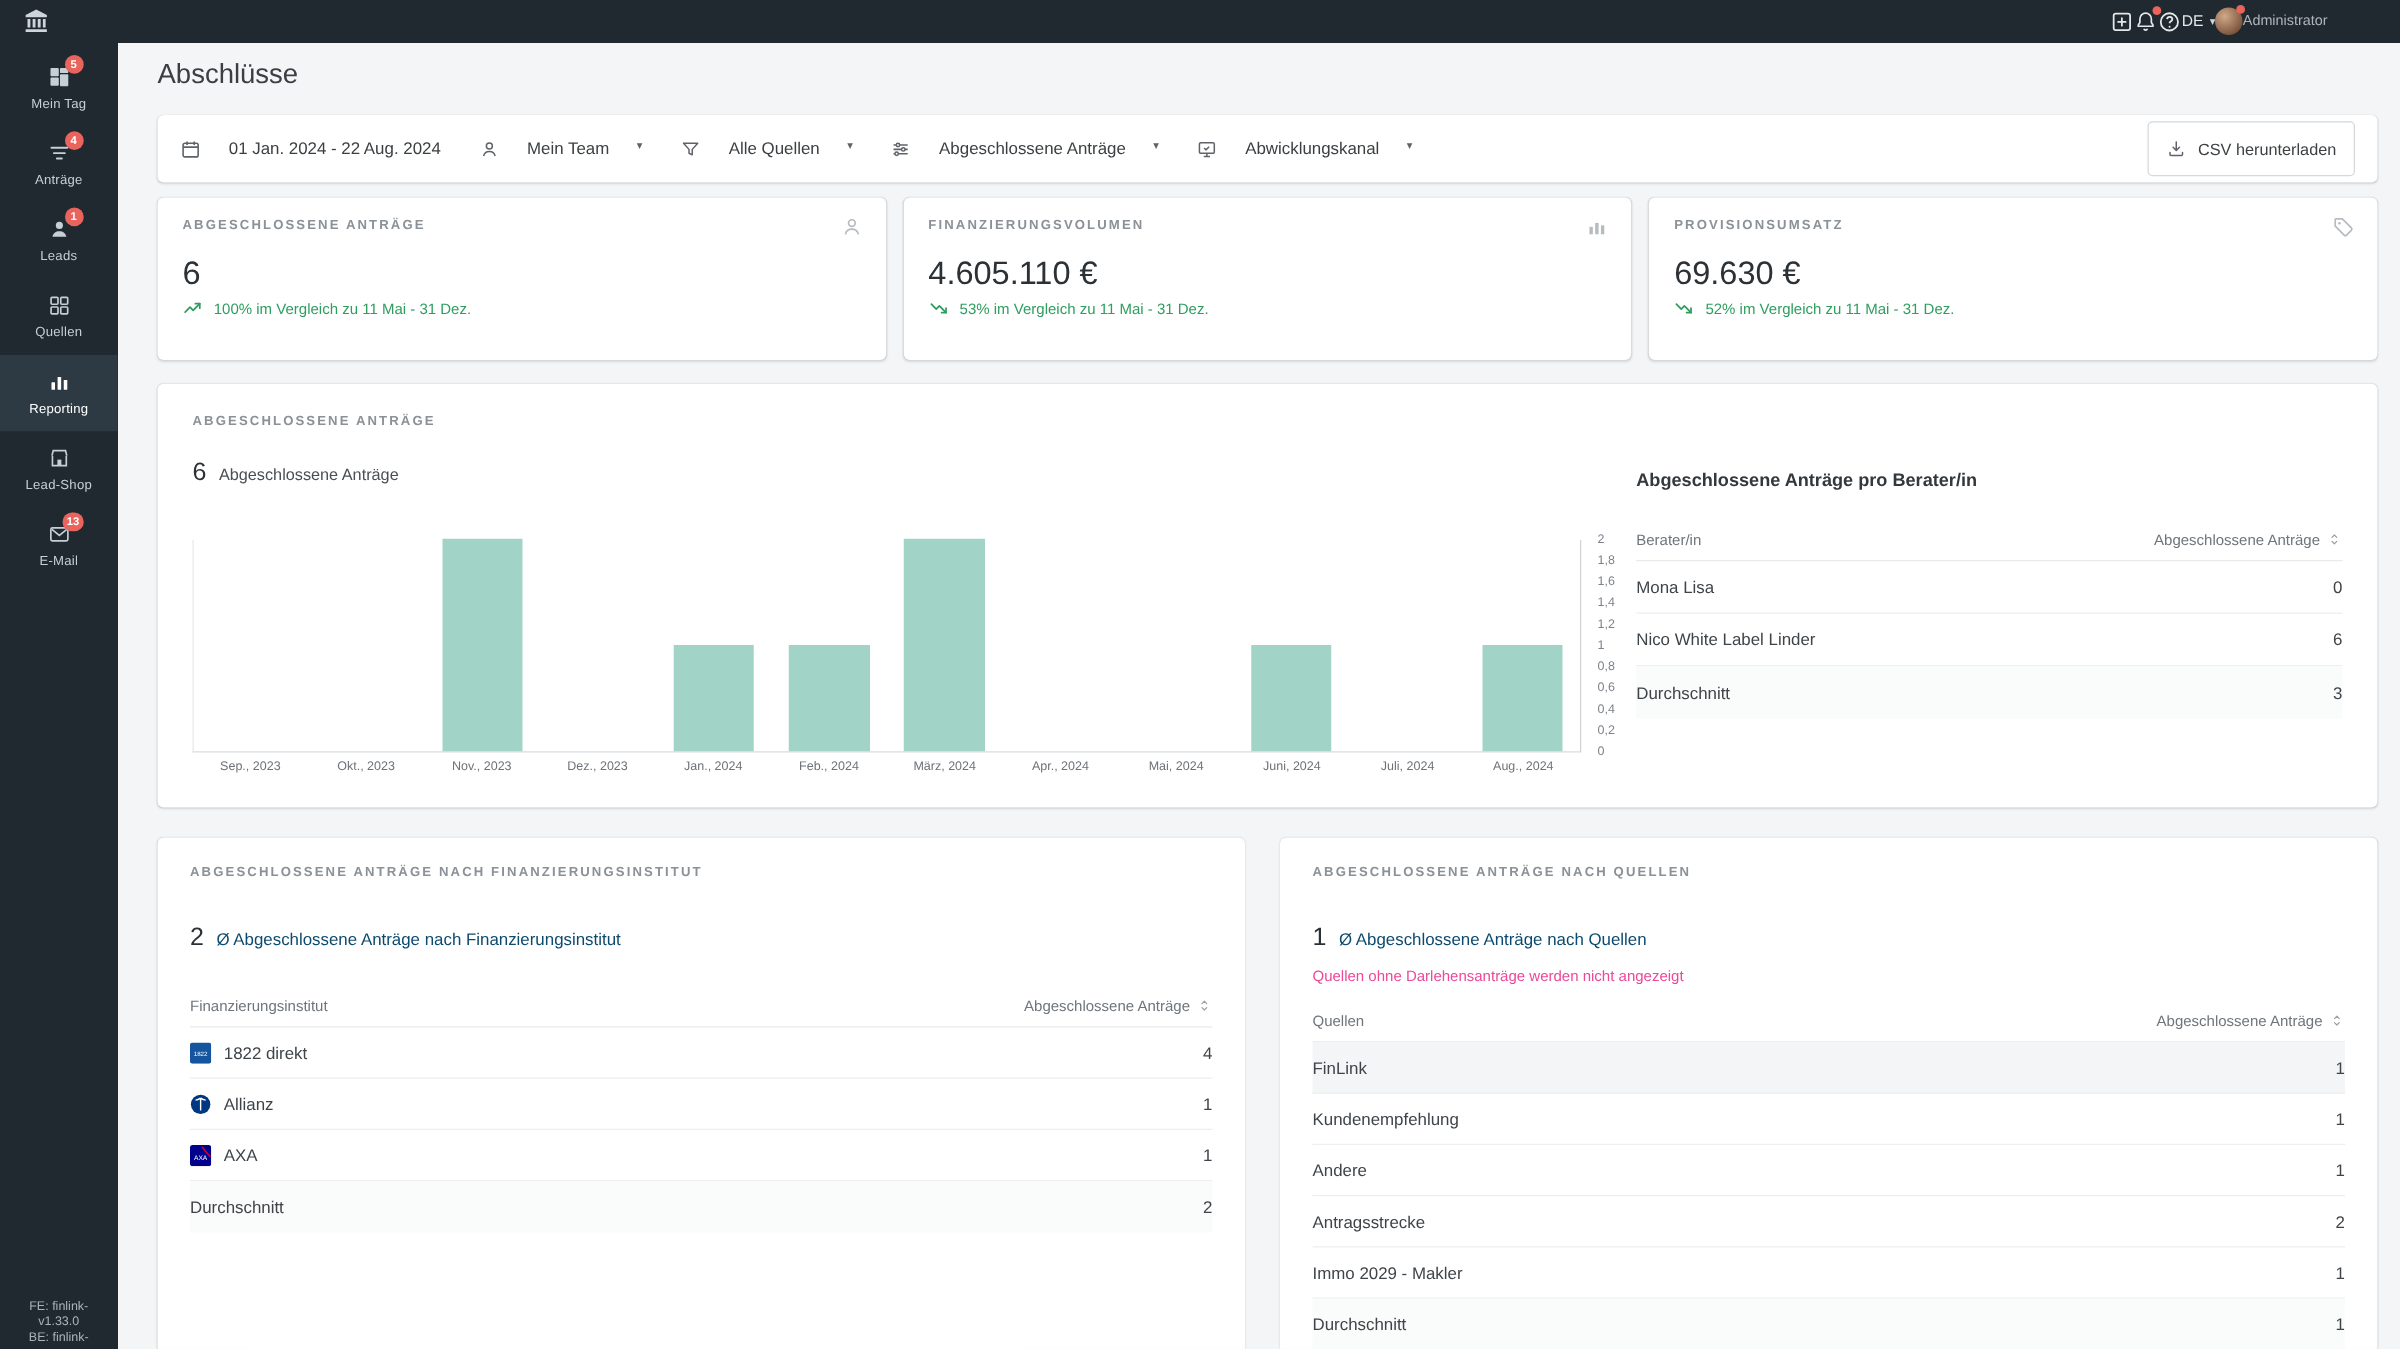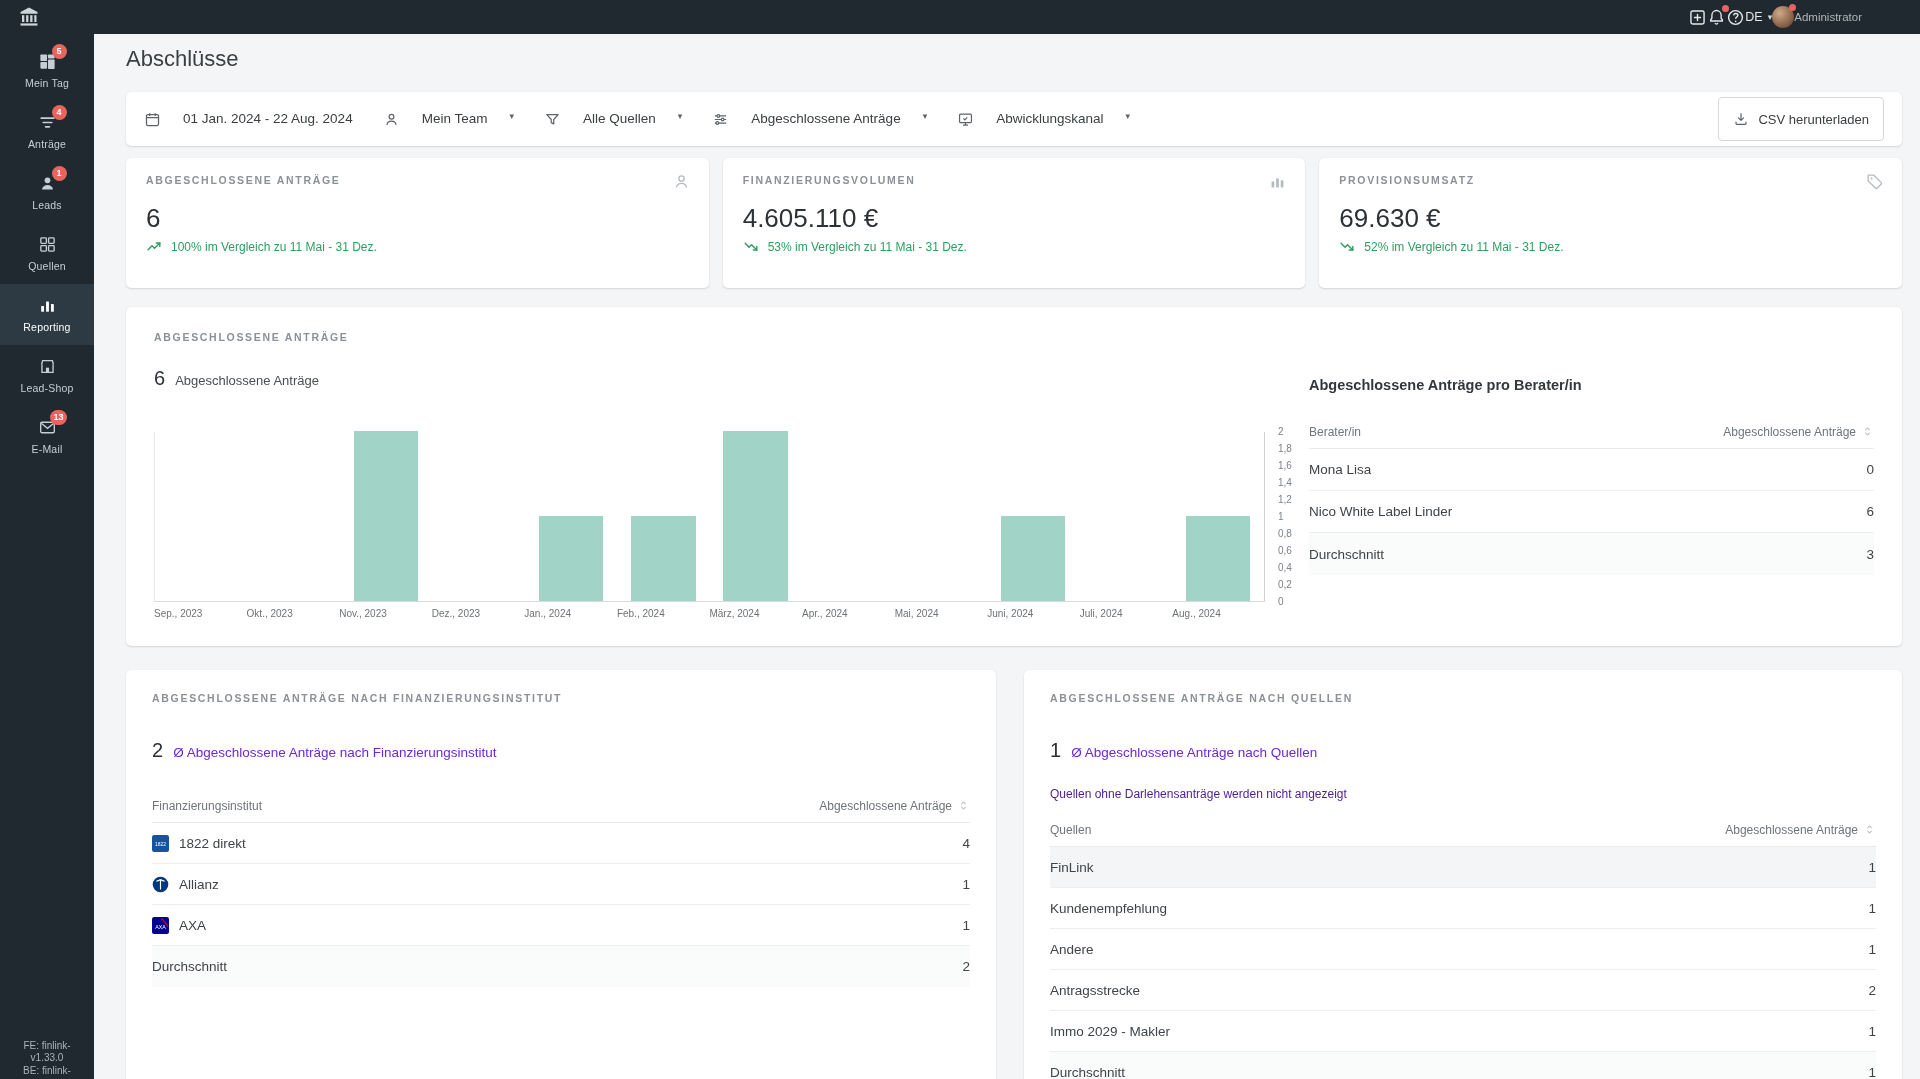--- a/index.html
+++ b/index.html
@@ -62,21 +62,21 @@
   .chart-left{flex:1;padding-top:14px;min-width:0}
   .chart-title{font-size:13px;color:#4a4f54;display:flex;align-items:baseline;gap:10px}
   .chart-total{font-size:20px;font-weight:500;color:#2c3136}
   .chart-wrap{display:flex;margin-top:42px}
   .chart-plot{flex:1;min-width:0}
   .bars{height:170px;display:flex;align-items:flex-end;position:relative;
     border-bottom:1px solid #d9dcdf;border-left:1px solid #e6e8ea;border-right:1px solid #cfd3d6}
   .bar-slot{flex:1;height:100%;display:flex;align-items:flex-end;justify-content:center}
   .bar{width:70%;cursor:pointer}
   .xlabels{display:flex;margin-top:6px}
-  .xlabel{flex:1;text-align:left;font-size:10px;color:#6d7278;white-space:nowrap}
+  .xlabel{flex:1;text-align:center;font-size:10px;color:#6d7278;white-space:nowrap}
   .yaxis{width:44px;position:relative;height:170px;flex:none}
   .ytick{position:absolute;left:13px;font-size:10px;color:#7d838a;transform:translateY(50%);line-height:1}
 
   
   .chart-right{width:565px;flex:none;padding-top:24px}
   .tbl-title{font-size:14.5px;font-weight:700;color:#33383d}
   .thead{display:flex;justify-content:space-between;align-items:center;height:34px;
     border-bottom:1px solid #e8eaec;font-size:12px;color:#6f757b;margin-top:22px}
   .th-right{display:flex;align-items:center;gap:5px;cursor:pointer}
   .sort-slot{width:13px;height:13px;color:#9aa0a6;display:inline-block}
@@ -89,22 +89,22 @@
   .tval{text-align:right;flex:none;padding-left:12px}
   .logo-sq{width:17px;height:17px;display:inline-block;margin-right:10px;flex:none}
 
   
   .bottom-row{display:flex;gap:28px}
   .bcard{padding:22px 26px;height:460px}
   .bcard.left{width:870px;flex:none}
   .bcard.right{flex:1}
   .avg-line{margin-top:34px;display:flex;align-items:baseline;gap:10px;line-height:24px}
   .avg-val{font-size:20px;font-weight:500;color:#2c3136}
-  .avg-label{font-size:13.5px;color:#6d28d9}
-  .note{font-size:12px;color:#4c1d95;margin-top:22px}
+  .avg-label{font-size:13.5px;color:#0c4a6e}
+  .note{font-size:12px;color:#ec4899;margin-top:10px}
   .bcard .thead{margin-top:24px}
   .bcard.right .thead{margin-top:12px}
 </style>
 </head>
 <body>
 
 <header class="topbar">
   <span class="logo">
       <svg viewBox="0 0 24 24" fill="currentColor">
         <path d="M12 2.5L3.5 7v1.8h17V7z"></path>

